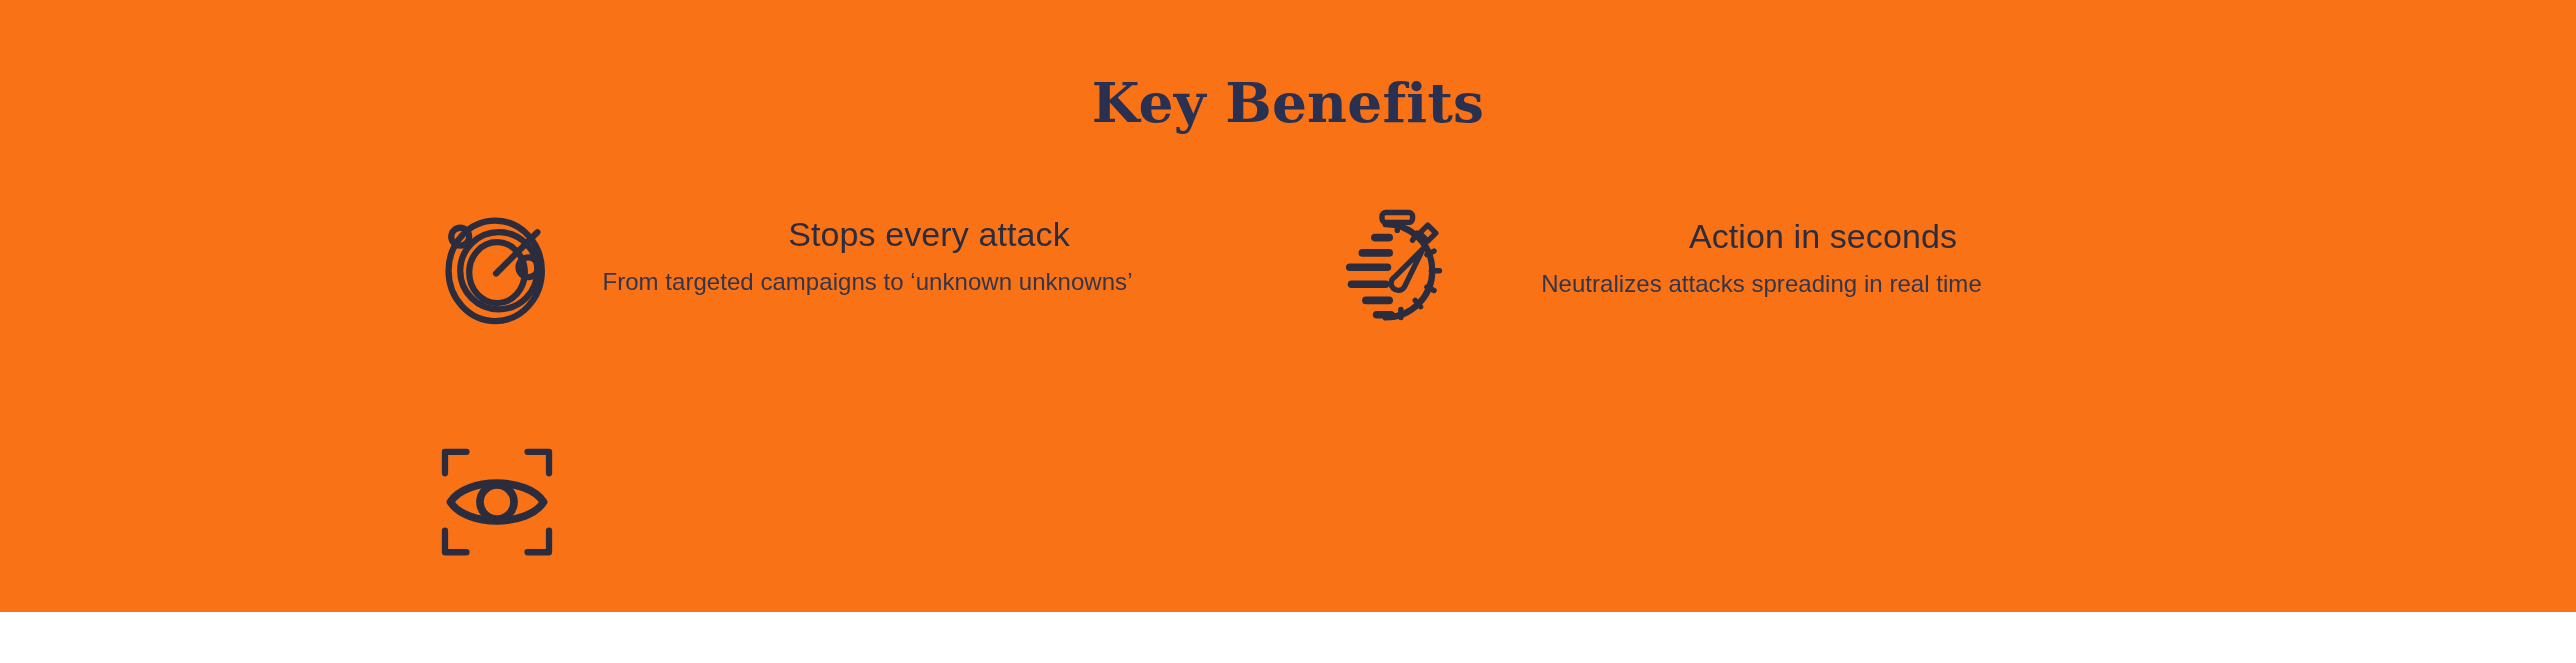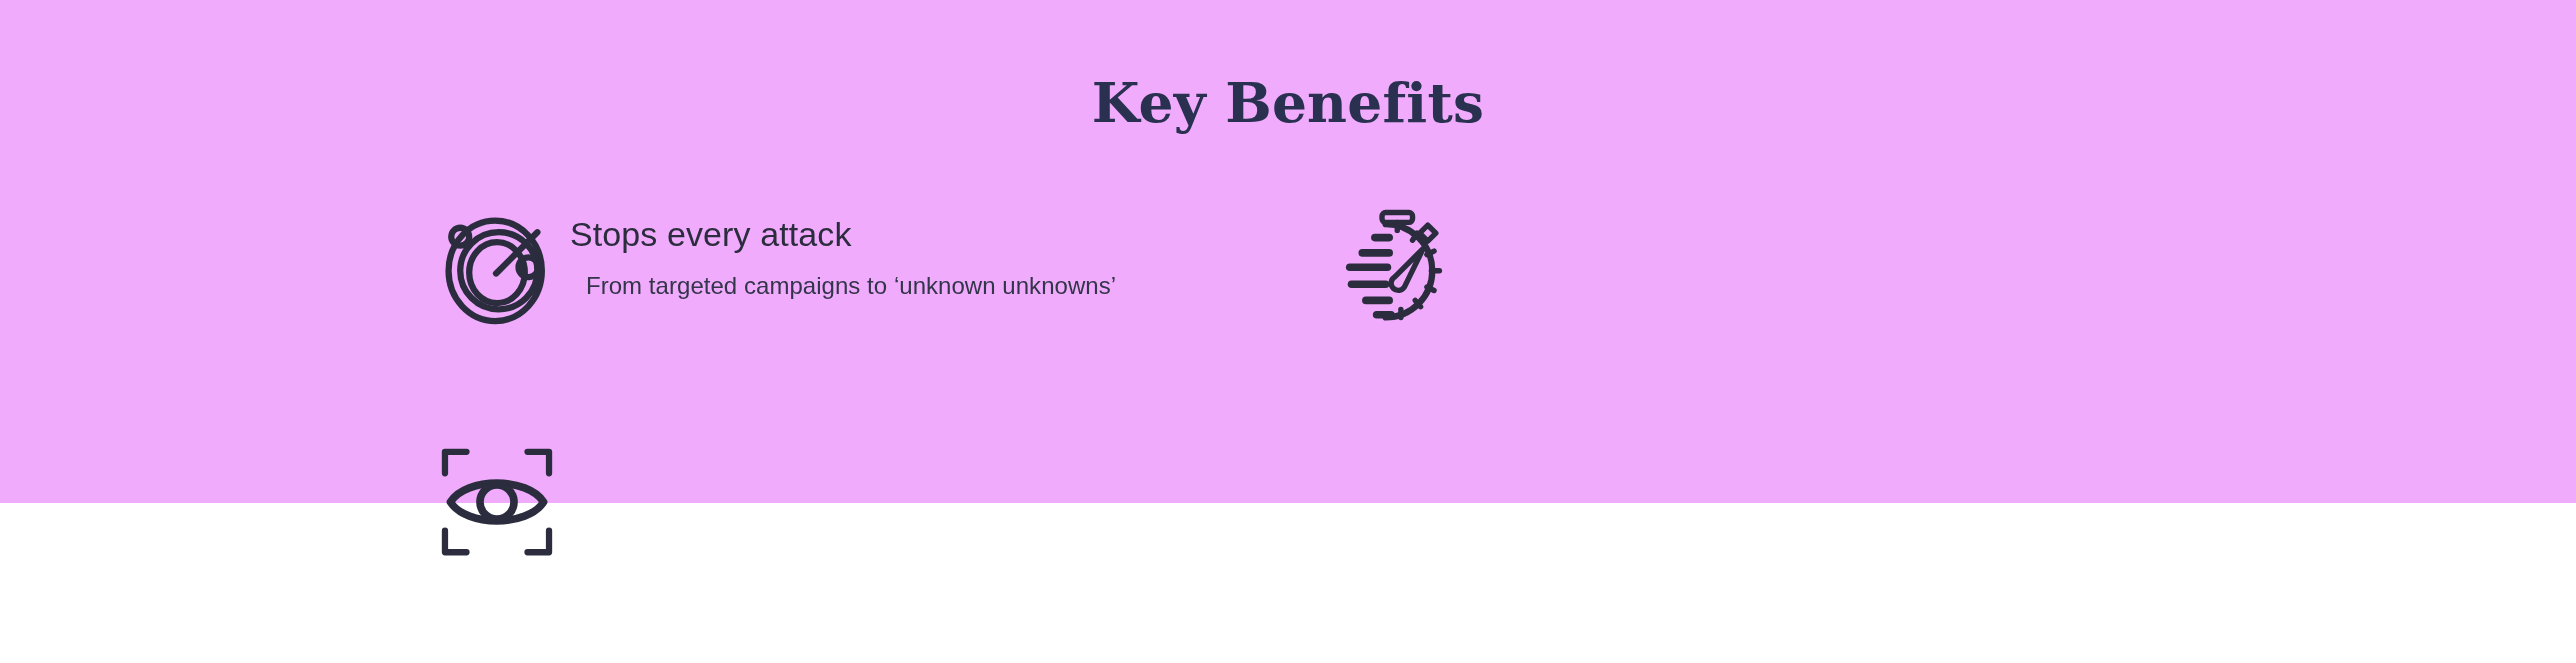--- a/index.html
+++ b/index.html
@@ -11,22 +11,22 @@
     width: 2576px;
     height: 664px;
     font-family: "Liberation Sans", sans-serif;
     -webkit-font-smoothing: antialiased;
     overflow: hidden;
   }
 
   .page {
     position: relative;
     width: 2576px;
-    height: 503px;
-    background: #f0abfc;
+    height: 612px;
+    background: #f97316;
     box-sizing: border-box;
   }
 
   .section-title {
     position: absolute;
     top: 34px;
     left: 0;
     width: 2576px;
     text-align: center;
     font-family: "DejaVu Serif", "Liberation Serif", serif;
@@ -45,21 +45,22 @@
     display: grid;
     grid-template-columns: 894px 894px;
     grid-template-rows: 233px 233px;
     column-gap: 0px;
     row-gap: 0px;
   }
 
   .benefit-item {
     display: flex;
     align-items: flex-start;
-    gap: 0px;
+    gap: 12px;
+    text-align: center;
   }
 
   .benefit-icon {
     flex: 0 0 auto;
     width: 134px;
     height: 134px;
     display: flex;
     align-items: flex-start;
     justify-content: flex-start;
     padding-top: 3.6px;
@@ -87,21 +88,21 @@
     margin: 0 0 12.5px 0;
     letter-spacing: 0.1px;
   }
 
   .benefit-desc {
     font-family: "Liberation Sans", sans-serif;
     font-size: 24px;
     font-weight: 400;
     color: #33354a;
     line-height: 1.42;
-    margin: 16px;
+    margin: 8px;
     max-width: 555px;
     letter-spacing: 0.04px;
   }
 
   
   .benefit-item.row2 .benefit-text { padding-top: 12.5px; }
 
   .ico-stroke {
     fill: none;
     stroke: #2b2d3e;
@@ -185,20 +186,24 @@
                    a 8 8 0 1 0 11 11 Z"></path>
 
           <line class="ico-stroke-thick" x1="50" y1="33" x2="66" y2="33"></line>
           <line class="ico-stroke-thick" x1="36" y1="50" x2="66" y2="50"></line>
           <line class="ico-stroke-thick" x1="22" y1="66" x2="64" y2="66"></line>
           <line class="ico-stroke-thick" x1="24" y1="85" x2="62" y2="85"></line>
           <line class="ico-stroke-thick" x1="40" y1="103" x2="66" y2="103"></line>
           <line class="ico-stroke-thick" x1="52" y1="119" x2="68" y2="119"></line>
         </svg>
       </div>
+      <div class="benefit-text">
+        <div class="benefit-heading">Action in seconds</div>
+        <div class="benefit-desc">Neutralizes attacks spreading in real time</div>
+      </div>
     </div>
 
     <div class="benefit-item row2">
       <div class="benefit-icon">
         <svg viewBox="0 0 136 136" xmlns="http://www.w3.org/2000/svg" aria-hidden="true">
 
           <polyline class="ico-stroke" points="10,36 10,12 34,12"></polyline>
           <polyline class="ico-stroke" points="102,12 126,12 126,36"></polyline>
           <polyline class="ico-stroke" points="126,100 126,124 102,124"></polyline>
           <polyline class="ico-stroke" points="34,124 10,124 10,100"></polyline>

